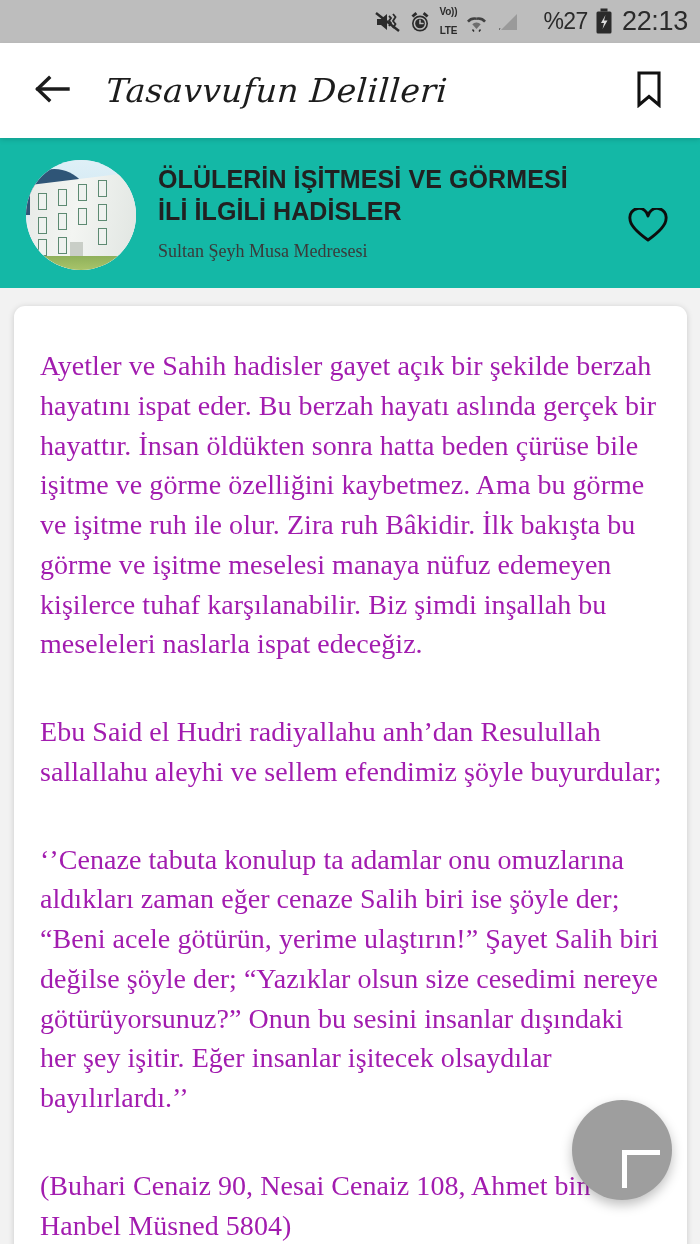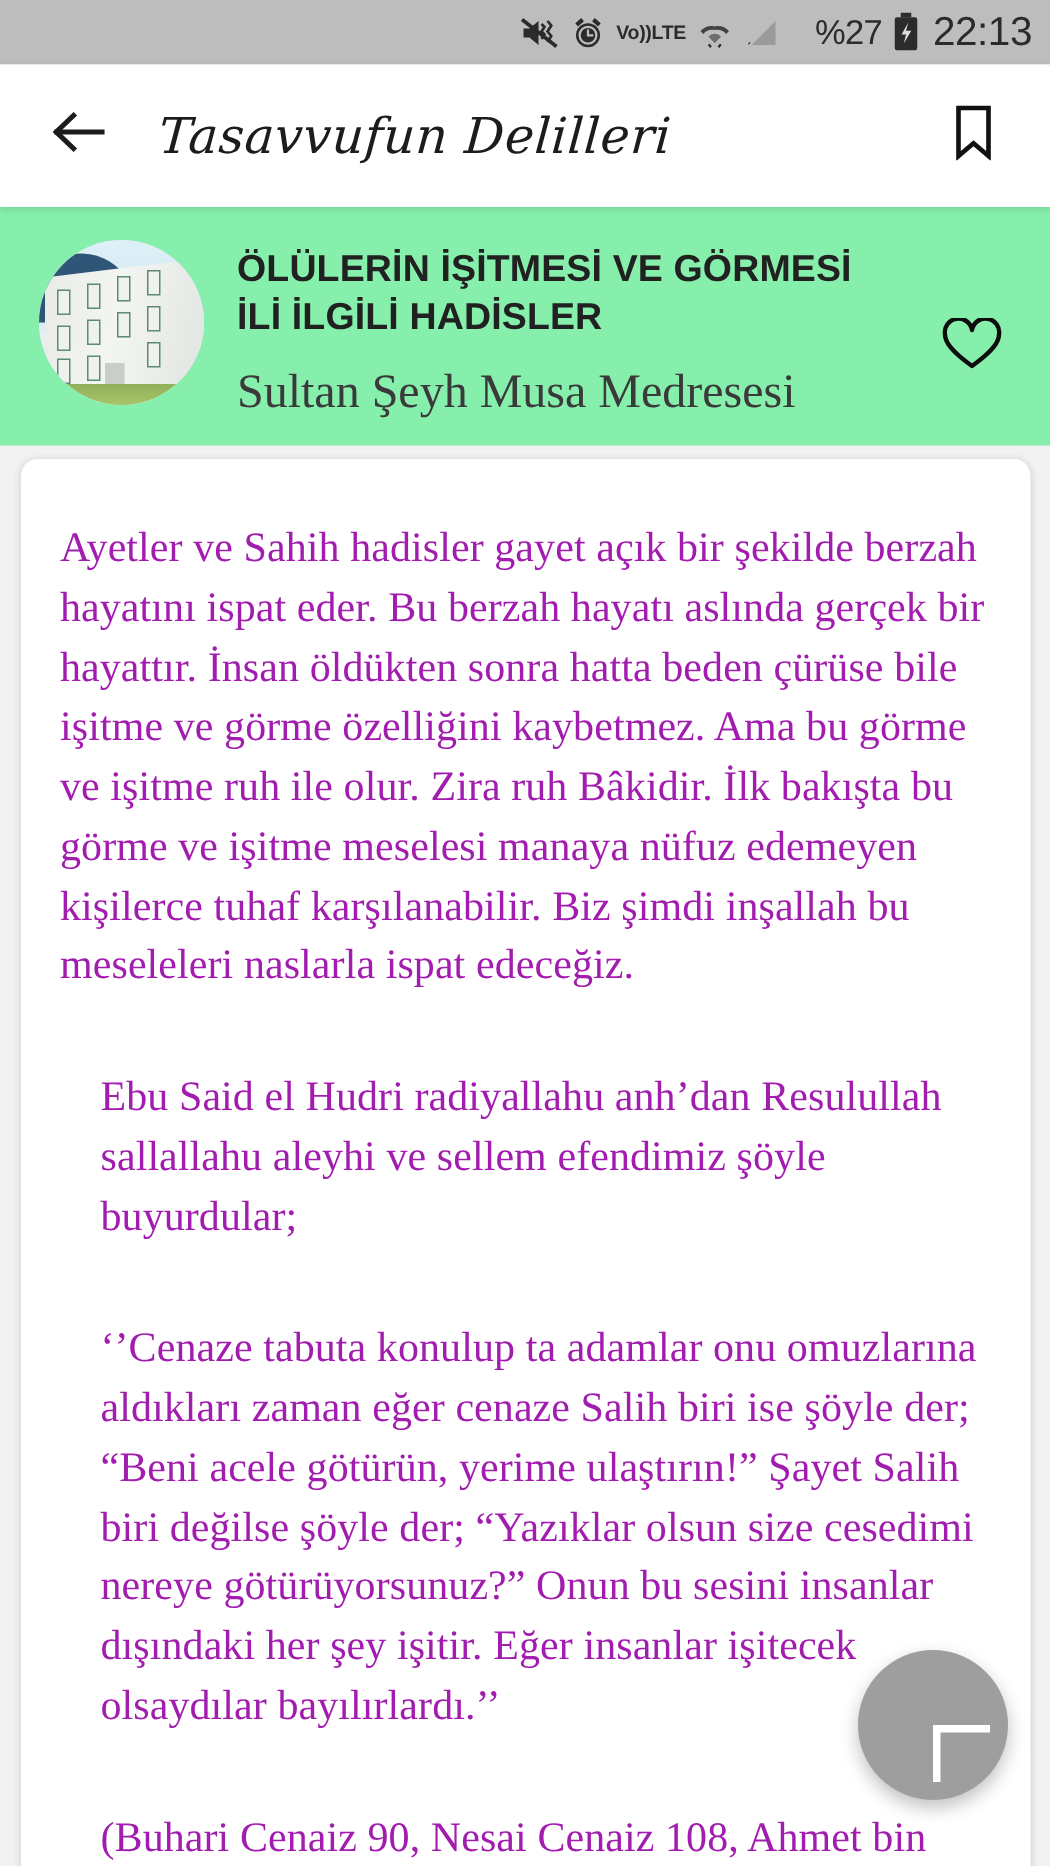--- a/index.html
+++ b/index.html
@@ -29,25 +29,26 @@
     color: #2b2b2b;
   }
   .status-bar .sb-icon {
     display: flex;
     align-items: center;
     justify-content: center;
     height: 26px;
   }
   .status-bar svg { display: block; }
   .sb-volte {
-    font-size: 13px;
+    font-size: 10px;
     font-weight: 700;
     line-height: 9.5px;
     text-align: center;
     letter-spacing: -0.2px;
+    flex-direction: column;
   }
   .sb-battery-pct {
     font-size: 23px;
     letter-spacing: -0.5px;
     font-weight: 400;
     color: #2b2b2b;
     margin-left: 16px;
   }
   .sb-clock {
     font-size: 27px;
@@ -98,21 +99,21 @@
     justify-content: center;
     flex: 0 0 auto;
     cursor: pointer;
   }
 
   
   .article-header {
     display: flex;
     align-items: flex-start;
     padding: 22px 22px 18px 26px;
-    background: #86efac;
+    background: #14b8a6;
   }
   .thumb {
     width: 110px;
     height: 110px;
     border-radius: 50%;
     flex: 0 0 auto;
     overflow: hidden;
     position: relative;
     background: #d9e6ef;
   }
@@ -174,21 +175,21 @@
     font-weight: 700;
     font-size: 25px;
     line-height: 1.27;
     color: #212121;
     letter-spacing: 0.1px;
     max-width: 420px;
   }
   .article-subtitle {
     margin-top: 13px;
     font-family: "Liberation Serif", serif;
-    font-size: 32px;
+    font-size: 18px;
     color: #3a3a3a;
     line-height: 1.2;
   }
   .fav-button {
     width: 60px;
     height: 60px;
     display: flex;
     align-items: center;
     justify-content: center;
     flex: 0 0 auto;
@@ -212,21 +213,20 @@
   }
   .content-body p {
     font-family: Liberation Serif, serif;
     font-size: 28px;
     line-height: 1.42;
     color: #a21caf;
     letter-spacing: 0.05px;
   }
   .content-body p + p {
     margin-top: 48px;
-    margin-left: 27px;
   }
 
   
   .fab {
     position: absolute;
     right: 28px;
     bottom: 44px;
     width: 100px;
     height: 100px;
     border-radius: 50%;

